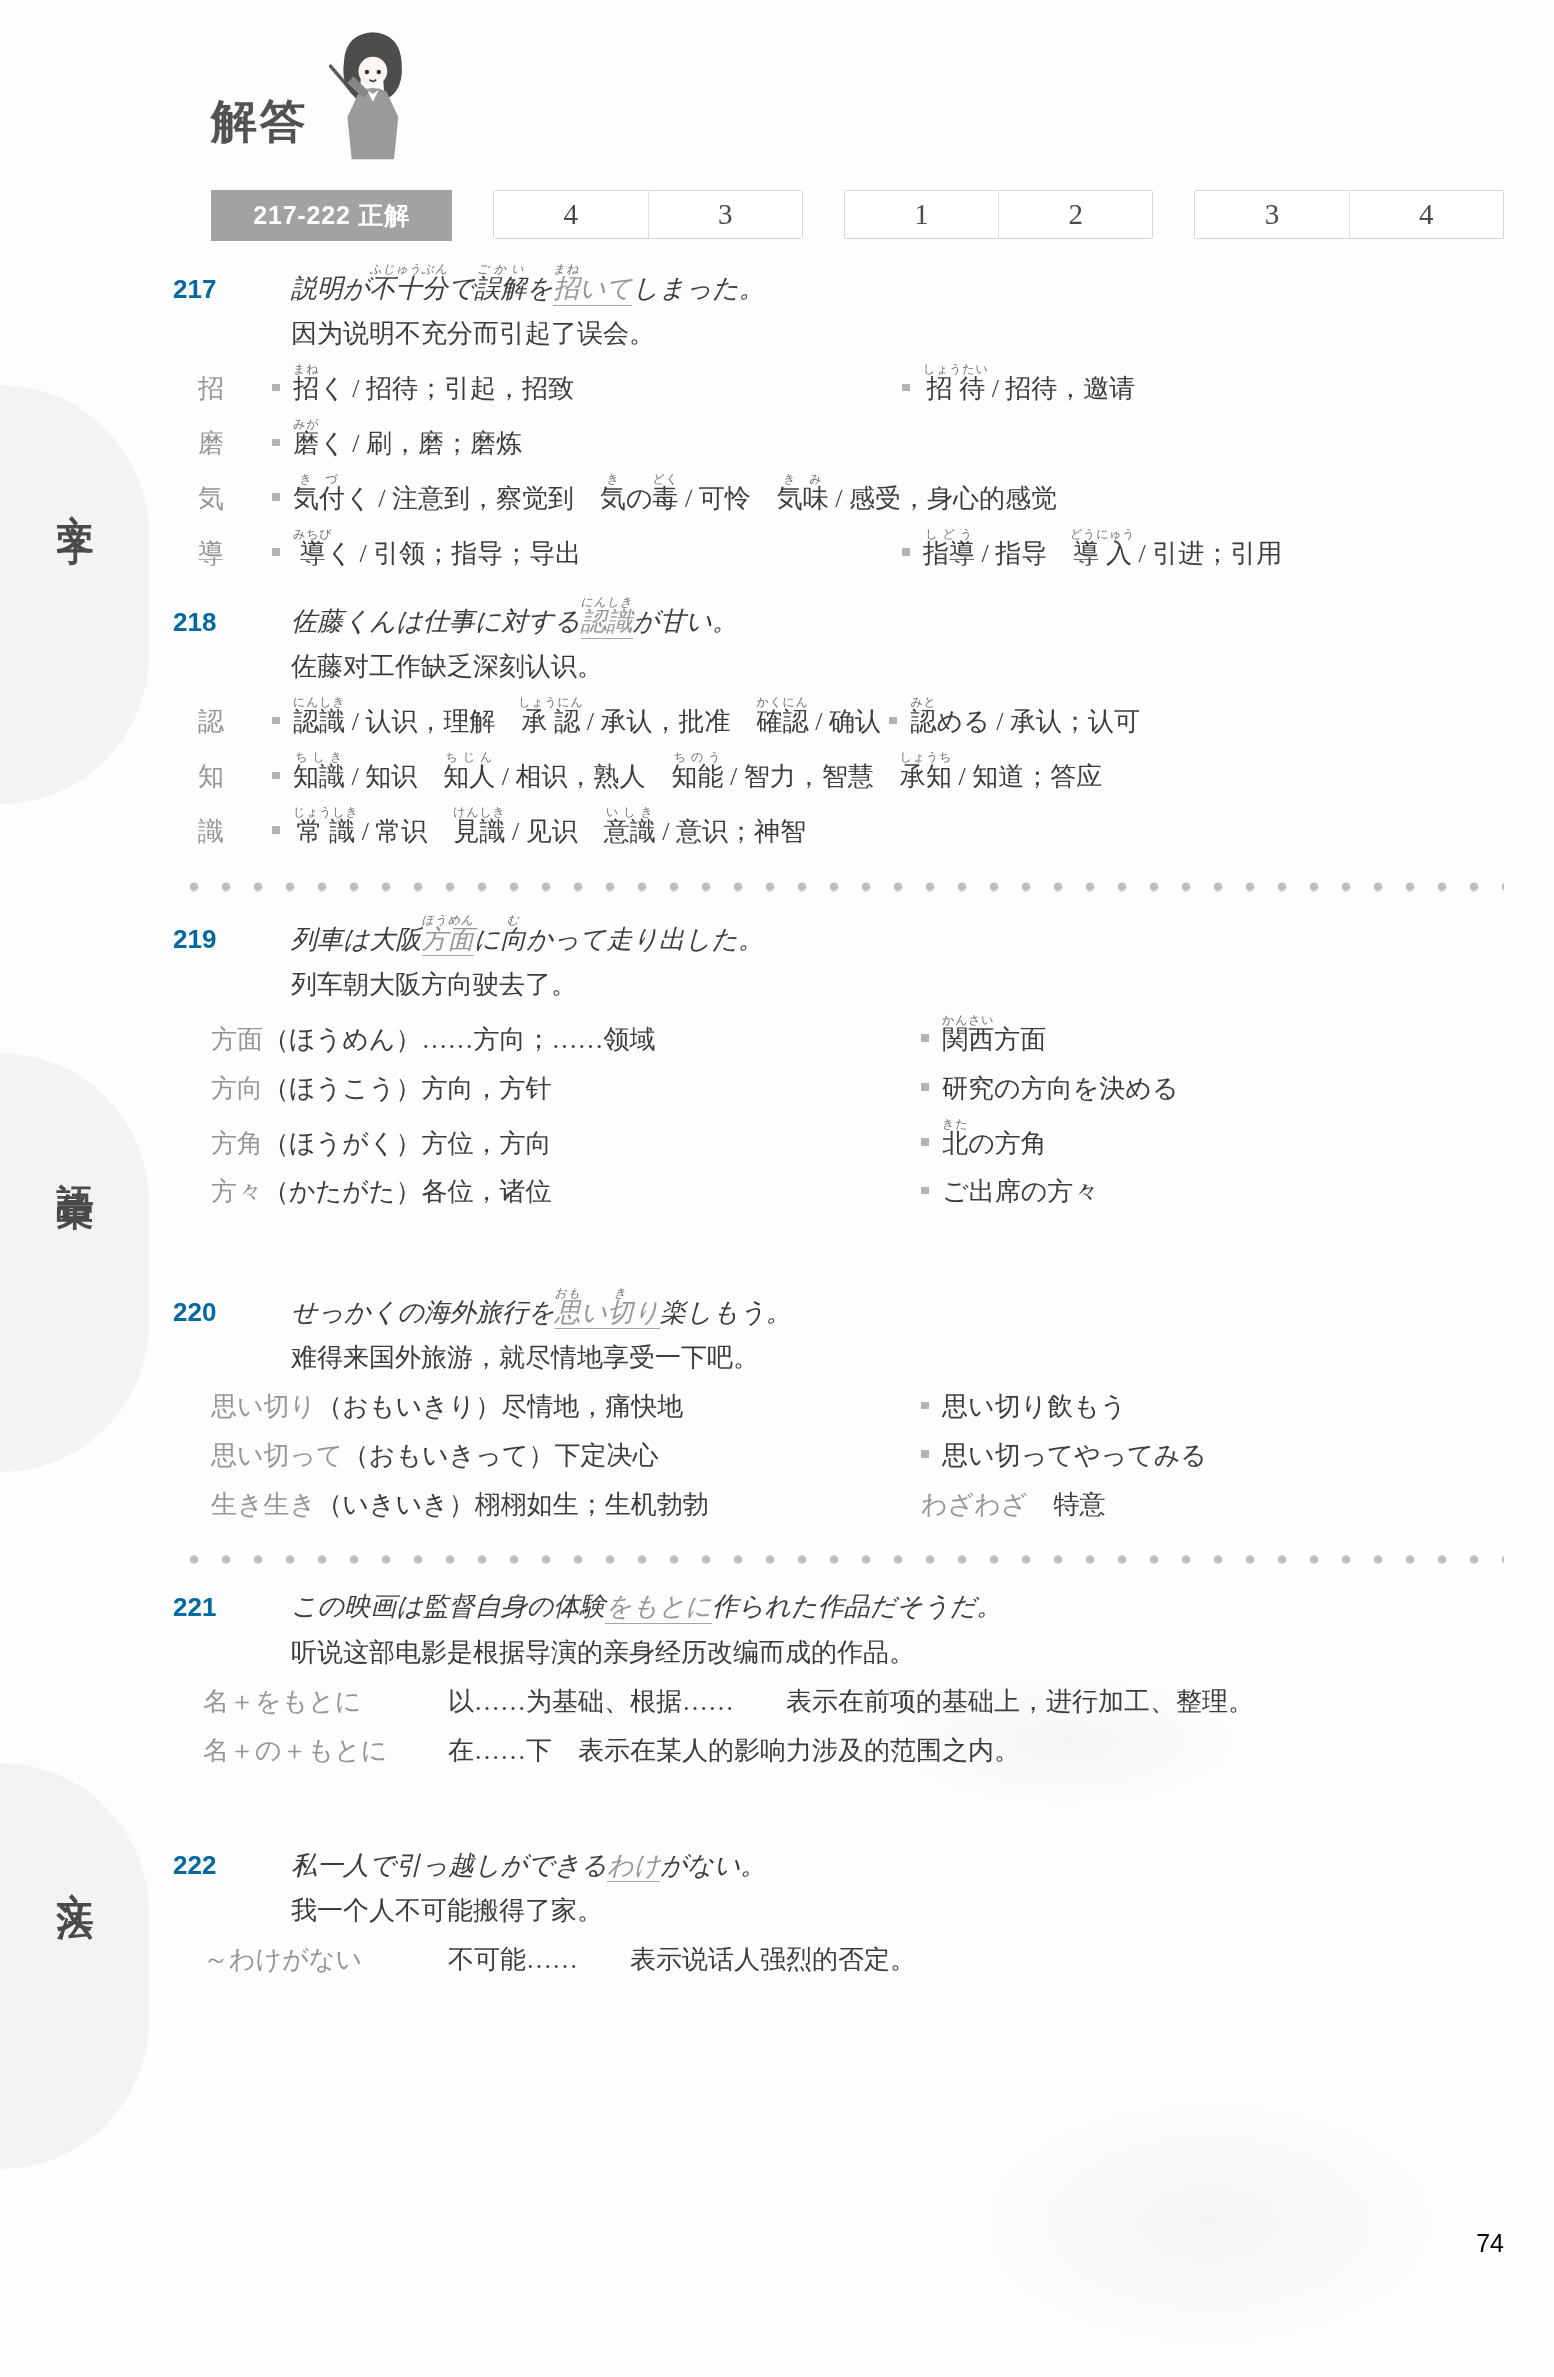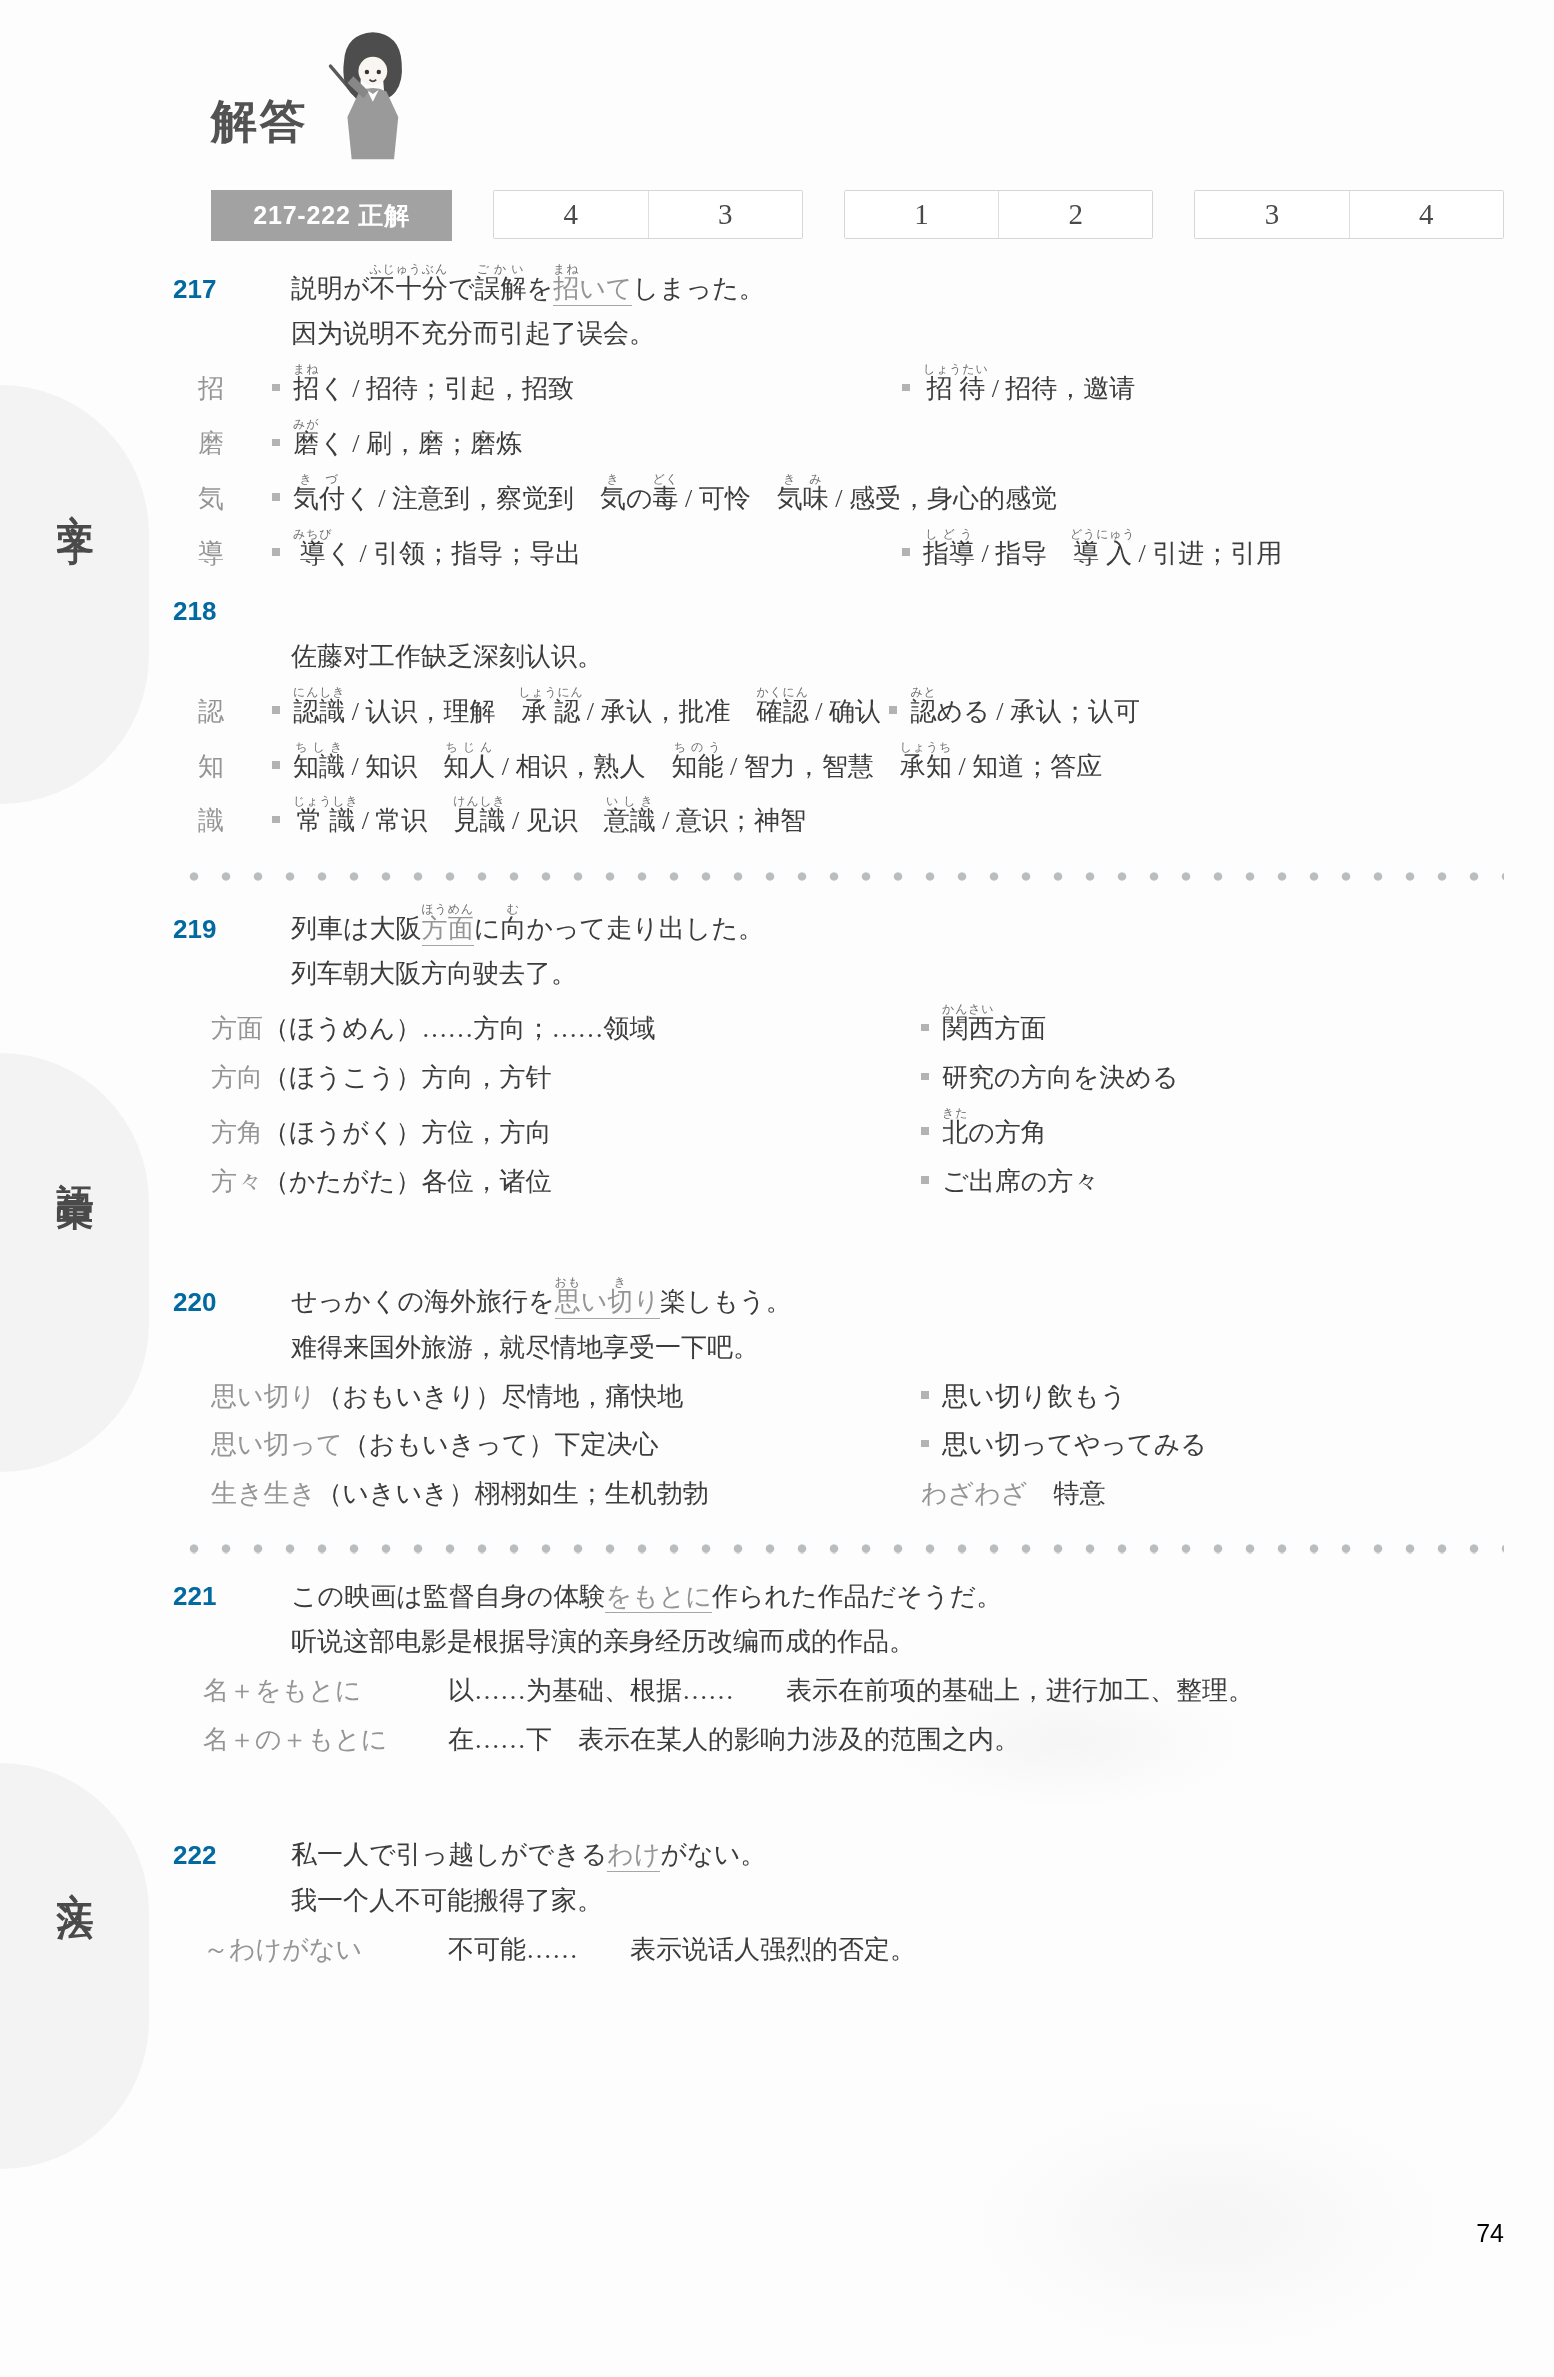--- a/index.html
+++ b/index.html
@@ -27,21 +27,21 @@
        font-family:"Liberation Sans","DejaVu Sans",sans-serif;font-weight:700;font-size:25px;letter-spacing:0.8px;}
   .ans-box{width:315px;height:47px;border:1.7px solid #d6d6d6;border-radius:1.7px;background:#fff;display:flex;}
   .ans-cell{flex:1;display:flex;align-items:center;justify-content:center;font-size:29px;color:#4a4a4a;}
   .ans-cell + .ans-cell{border-left:1.7px solid #dedede;}
 
   .question{margin-top:22px;}
   .gap-lg{margin-top:74px;}
   .q-line{display:flex;align-items:flex-end;}
   .q-num{width:118px;flex:none;font-family:"Liberation Sans","DejaVu Sans",sans-serif;font-weight:700;
        font-size:26px;color:#0369a1;padding-bottom:5px;}
-  .q-sentence{font-size:26px;line-height:1.6;}
+  .q-sentence{font-size:26px;line-height:1.6;font-style:italic;}
   .q-trans{margin-left:118px;margin-top:6.8px;font-size:26px;}
 
   .q-rows{margin-top:12px;}
   .v-row{display:flex;align-items:flex-end;margin-bottom:8.5px;padding-left:25px;font-size:26px;line-height:1.55;}
   .v-row.noLabel{padding-left:38px;}
   .v-row.term{padding-left:30px;}
   .v-label{width:74px;flex:none;color:#959595;}
   .v-cell{flex:1;}
   .v-row.cells2.labeled .v-cell.c0{flex:none;width:630px;}
   .v-row.cells2.plain  .v-cell.c0{flex:none;width:710px;}
@@ -140,20 +140,21 @@
             <div class="v-row cells2 labeled">
               <div class="v-label">導</div>
               <div class="v-cell c0"><span class="blt"></span><ruby>導<rt>みちび</rt></ruby><span>く / 引领；指导；导出</span></div>
               <div class="v-cell c1"><span class="blt"></span><ruby>指導<rt>しどう</rt></ruby><span> / 指导　</span><ruby>導入<rt>どうにゅう</rt></ruby><span> / 引进；引用</span></div>
             </div>
           </div>
         </section>
         <section class="question">
           <div class="q-line">
             <div class="q-num sans">218</div>
+            <div class="q-sentence"><span>佐藤くんは仕事に対する</span><ruby class="gy ul">認識<rt>にんしき</rt></ruby><span>が甘い。</span></div>
           </div>
           <div class="q-trans">佐藤对工作缺乏深刻认识。</div>
           <div class="q-rows">
             <div class="v-row">
               <div class="v-label">認</div>
               <div class="v-cell c0"><span class="blt"></span><ruby>認識<rt>にんしき</rt></ruby><span> / 认识，理解　</span><ruby>承認<rt>しょうにん</rt></ruby><span> / 承认，批准　</span><ruby>確認<rt>かくにん</rt></ruby><span> / 确认</span><span class="blt mid"></span><ruby>認<rt>みと</rt></ruby><span>める / 承认；认可</span></div>
             </div>
             <div class="v-row">
               <div class="v-label">知</div>
               <div class="v-cell c0"><span class="blt"></span><ruby>知識<rt>ちしき</rt></ruby><span> / 知识　</span><ruby>知人<rt>ちじん</rt></ruby><span> / 相识，熟人　</span><ruby>知能<rt>ちのう</rt></ruby><span> / 智力，智慧　</span><ruby>承知<rt>しょうち</rt></ruby><span> / 知道；答应</span></div>

